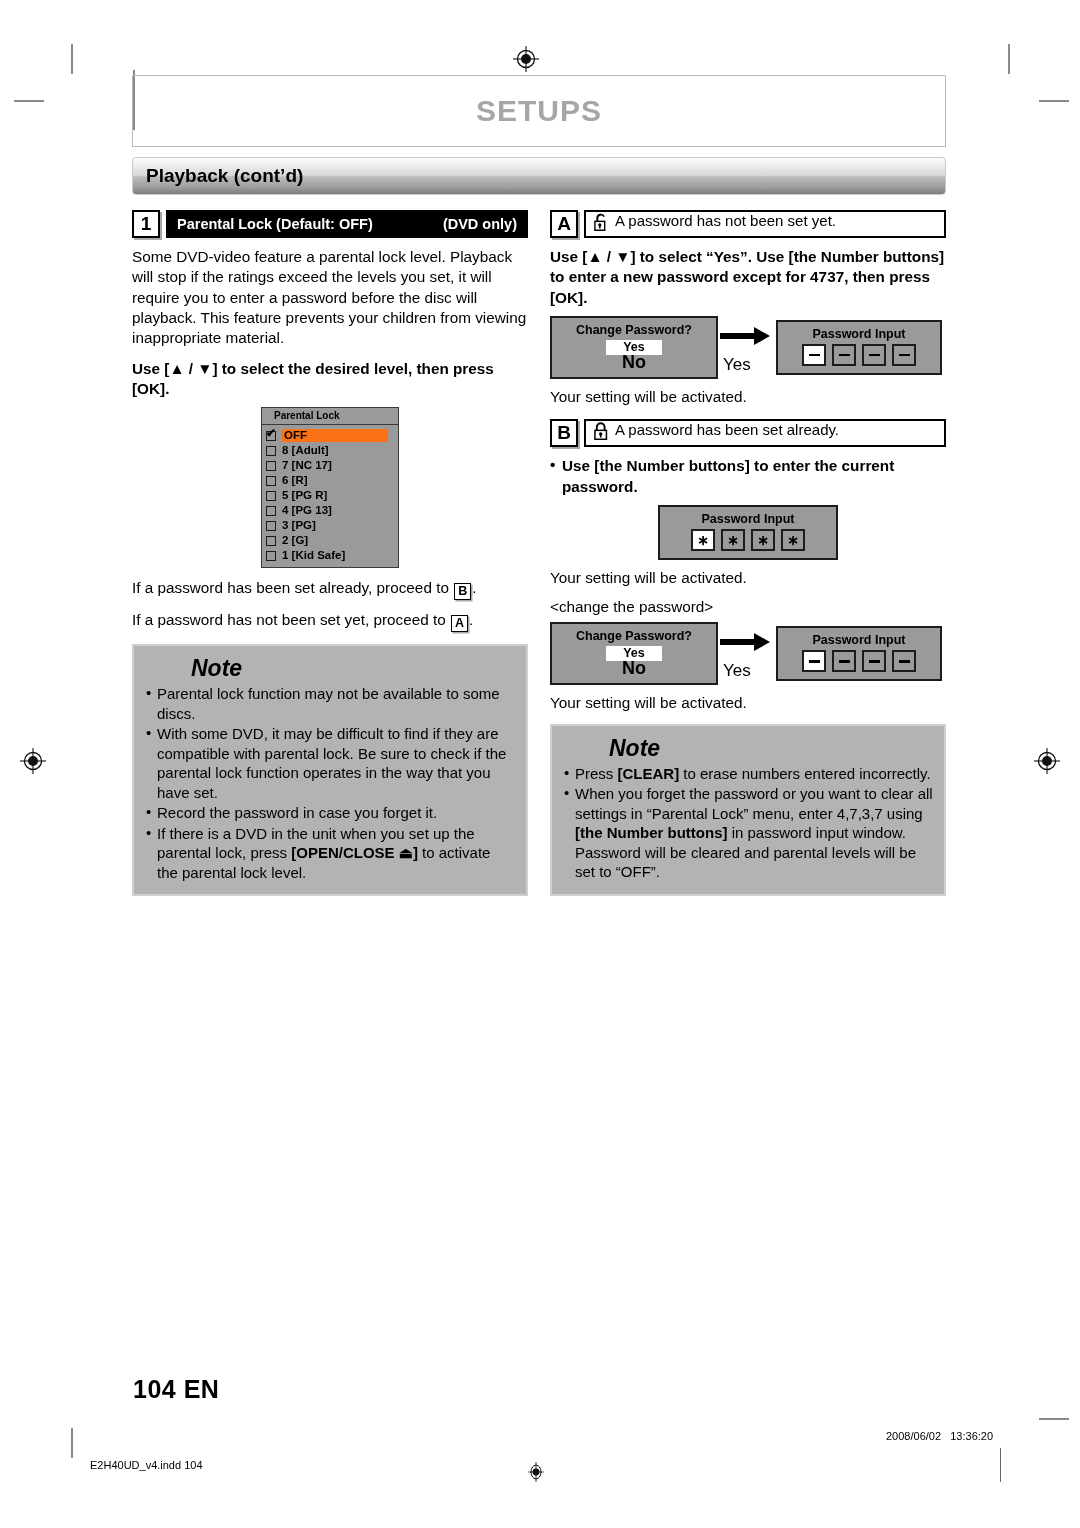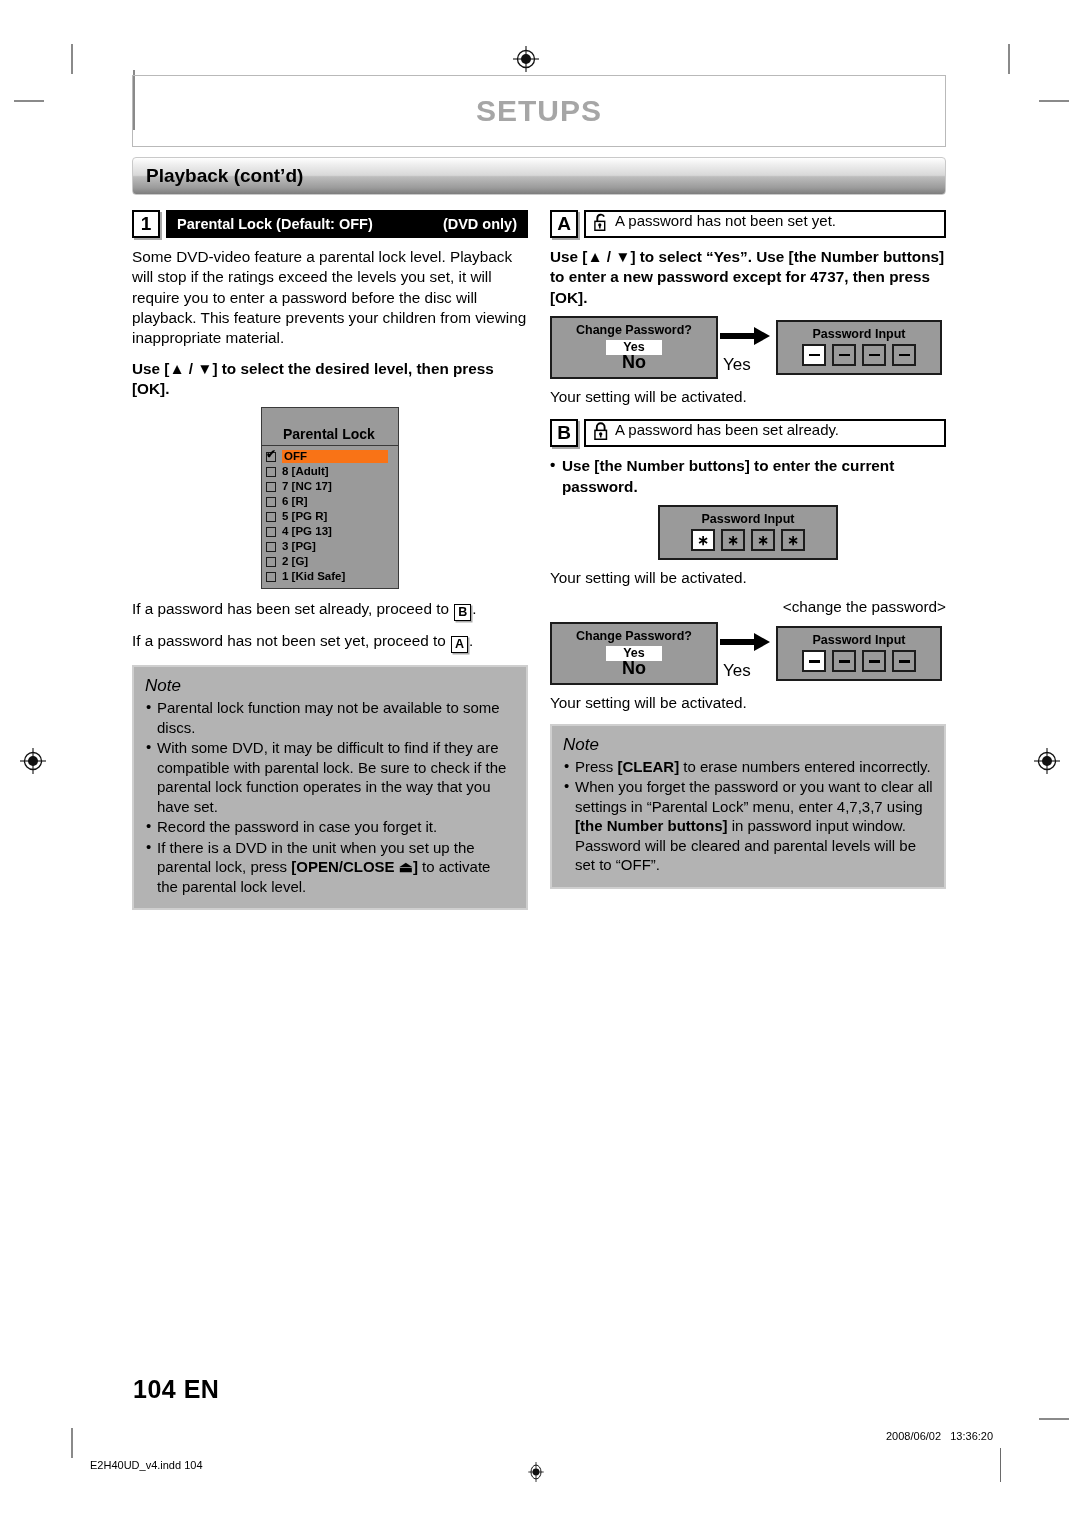--- a/index.html
+++ b/index.html
@@ -179,25 +179,24 @@
 
   
   .osd-parental {
     width: 136px;
     border: 1px solid #3a3a3a;
     background: #9a9a9a;
     margin: 6px auto 10px auto;
     font-family: "Liberation Sans", sans-serif;
   }
   .osd-parental-title {
-    font-size: 14px;
-    font-weight: bold;
-    padding: 2px 5px 3px 21px;
+    font-size: 10px;
+    font-weight: bold;
+    padding: 2px 5px 3px 12px;
     border-bottom: 1px solid #3a3a3a;
-    margin-top: 16px;
   }
   .osd-parental-list {
     padding: 3px 4px 4px 4px;
   }
   .osd-row {
     display: flex;
     align-items: center;
     height: 15px;
     gap: 6px;
   }
@@ -231,24 +230,25 @@
   }
 
   
   .note-box {
     background: #b3b3b3;
     border: 2px solid #cfcfcf;
     padding: 9px 11px 11px 11px;
     box-sizing: border-box;
   }
   .note-title {
-    font-size: 17px;
+    font-size: 23px;
     font-style: italic;
-    font-weight: normal;
+    font-weight: bold;
     margin-bottom: 2px;
+    margin-left: 46px;
   }
   ul.note-list {
     list-style: none;
     margin: 0;
     padding: 0;
   }
   ul.note-list li {
     font-size: 15px;
     line-height: 1.3;
     position: relative;
@@ -331,21 +331,21 @@
   .pwcell.first { background: #ffffff; }
   .dash {
     display: block;
     width: 11px;
     height: 2.5px;
     background: #000;
   }
 
   .change-pw-caption {
     font-size: 15.3px;
-    text-align: right;
+    text-align: left;
     margin: 8px 0 0 0;
   }
 
   
   .page-number {
     position: absolute;
     left: 133px;
     top: 1375px;
     font-size: 25px;
     font-weight: bold;

